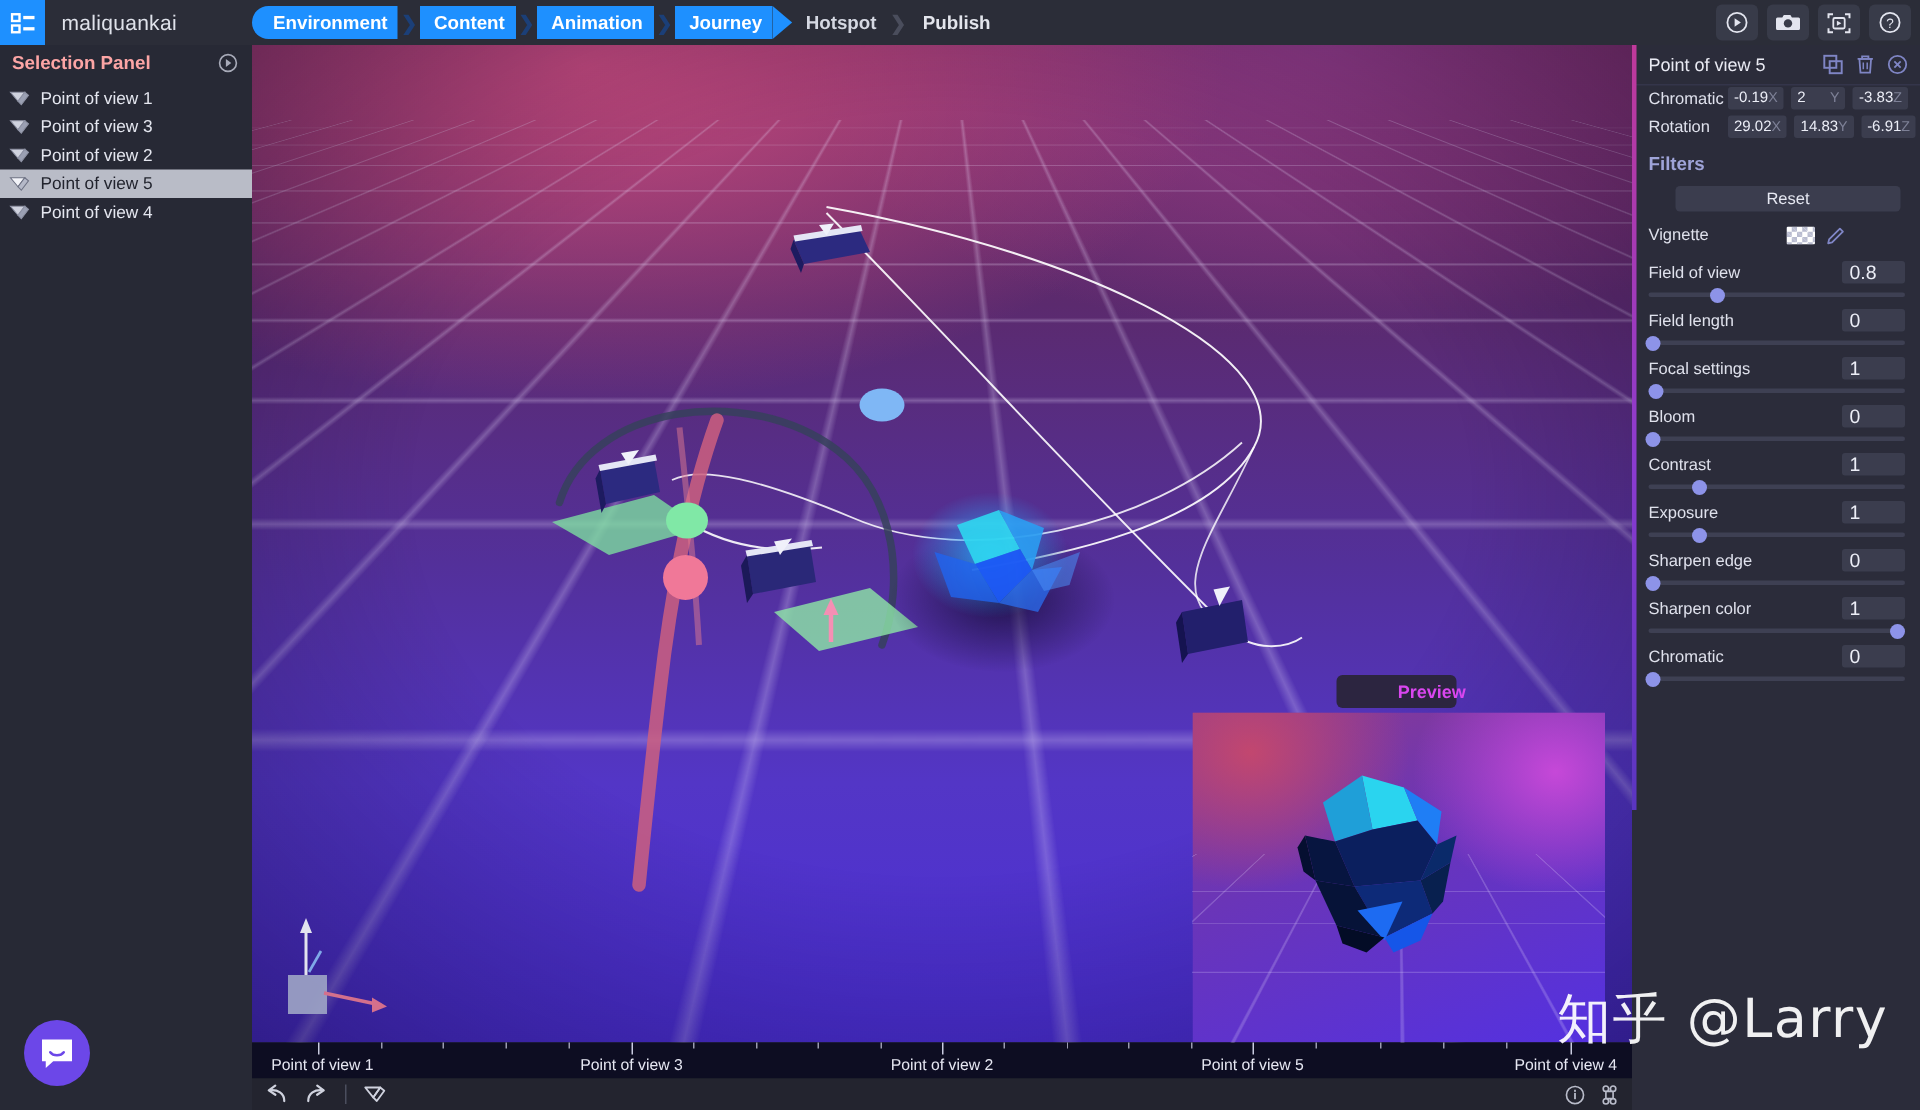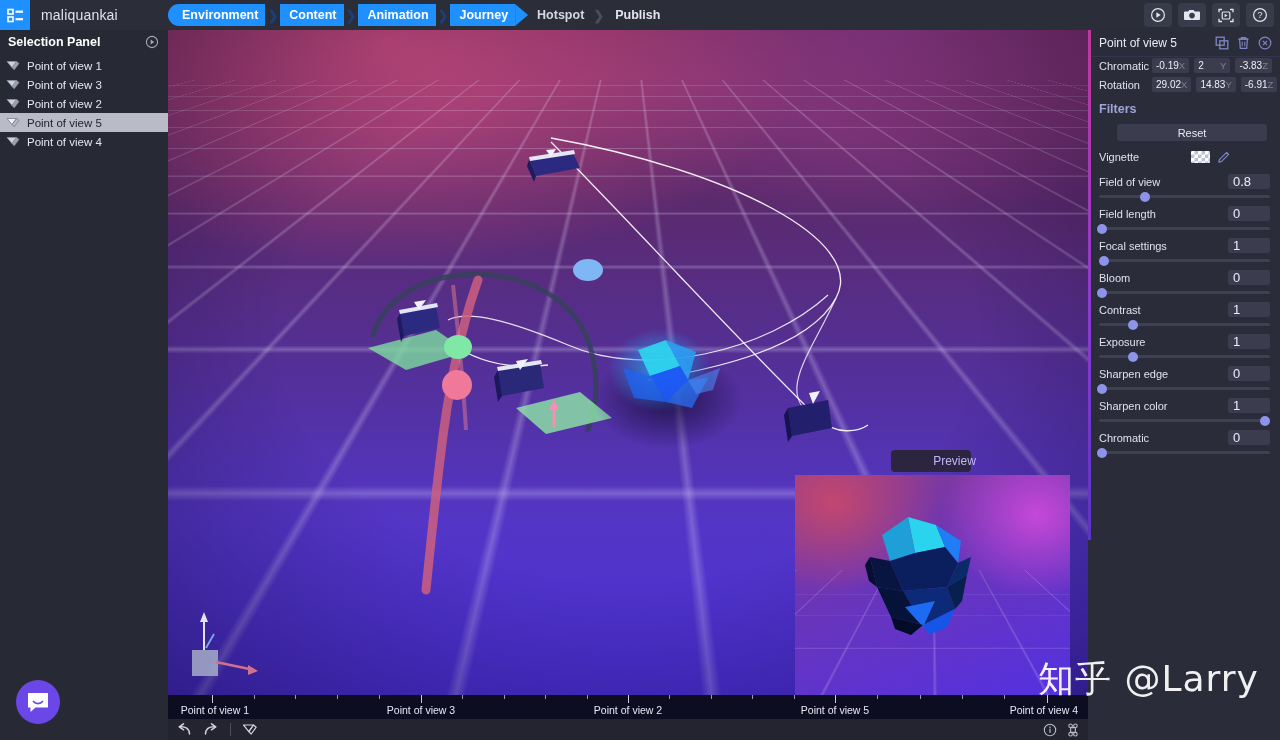--- a/index.html
+++ b/index.html
@@ -59,21 +59,21 @@
 
   
   .leftpanel {
     position: absolute; left: 0; top: 30px; width: 168px; height: 710px;
     background: #272935;
   }
   .sel-head {
     height: 24px; display: flex; align-items: center; justify-content: space-between;
     padding: 0 9px 0 8px;
   }
-  .sel-title { font-size: 12.5px; font-weight: bold; color: #ffffff; }
+  .sel-title { font-size: 12.5px; font-weight: bold; color: #fca5a5; }
   .sel-list { padding-top: 2px; }
   .sel-item {
     height: 19px; display: flex; align-items: center; gap: 7px;
     padding-left: 6px; font-size: 11.5px; color: #e4e6ef;
   }
   .sel-item.selected { background: #b9bcc7; color: #22242e; }
   .gizmo-ico { flex: 0 0 14px; display: block; }
 
   
   .viewport {
@@ -99,21 +99,21 @@
   .vp-vign {
     position: absolute; inset: 0;
     background: radial-gradient(ellipse 85% 85% at 50% 45%, rgba(0,0,0,0) 45%, rgba(14,6,38,.55) 100%);
   }
   .vp-svg { position: absolute; inset: 0; }
 
   .preview-label {
     position: absolute; left: 723px; top: 420px; width: 80px; height: 22px;
     background: #2c2540; border-radius: 4px;
     display: flex; align-items: center; justify-content: center;
-    font-size: 12px; font-weight: normal; color: #c4b5fd; padding-left: 47px;
+    font-size: 12px; font-weight: bold; color: #d946ef; padding-left: 47px;
   }
   .preview-win {
     position: absolute; left: 627px; top: 445px; width: 275px; height: 220px;
     overflow: hidden;
   }
   .pw-bg {
     position: absolute; inset: 0;
     background:
       radial-gradient(ellipse 55% 60% at 14% 12%, #c2476f 0%, rgba(194,71,111,0) 70%),
       radial-gradient(ellipse 48% 52% at 88% 18%, #c648d8 0%, rgba(198,72,216,0) 72%),

